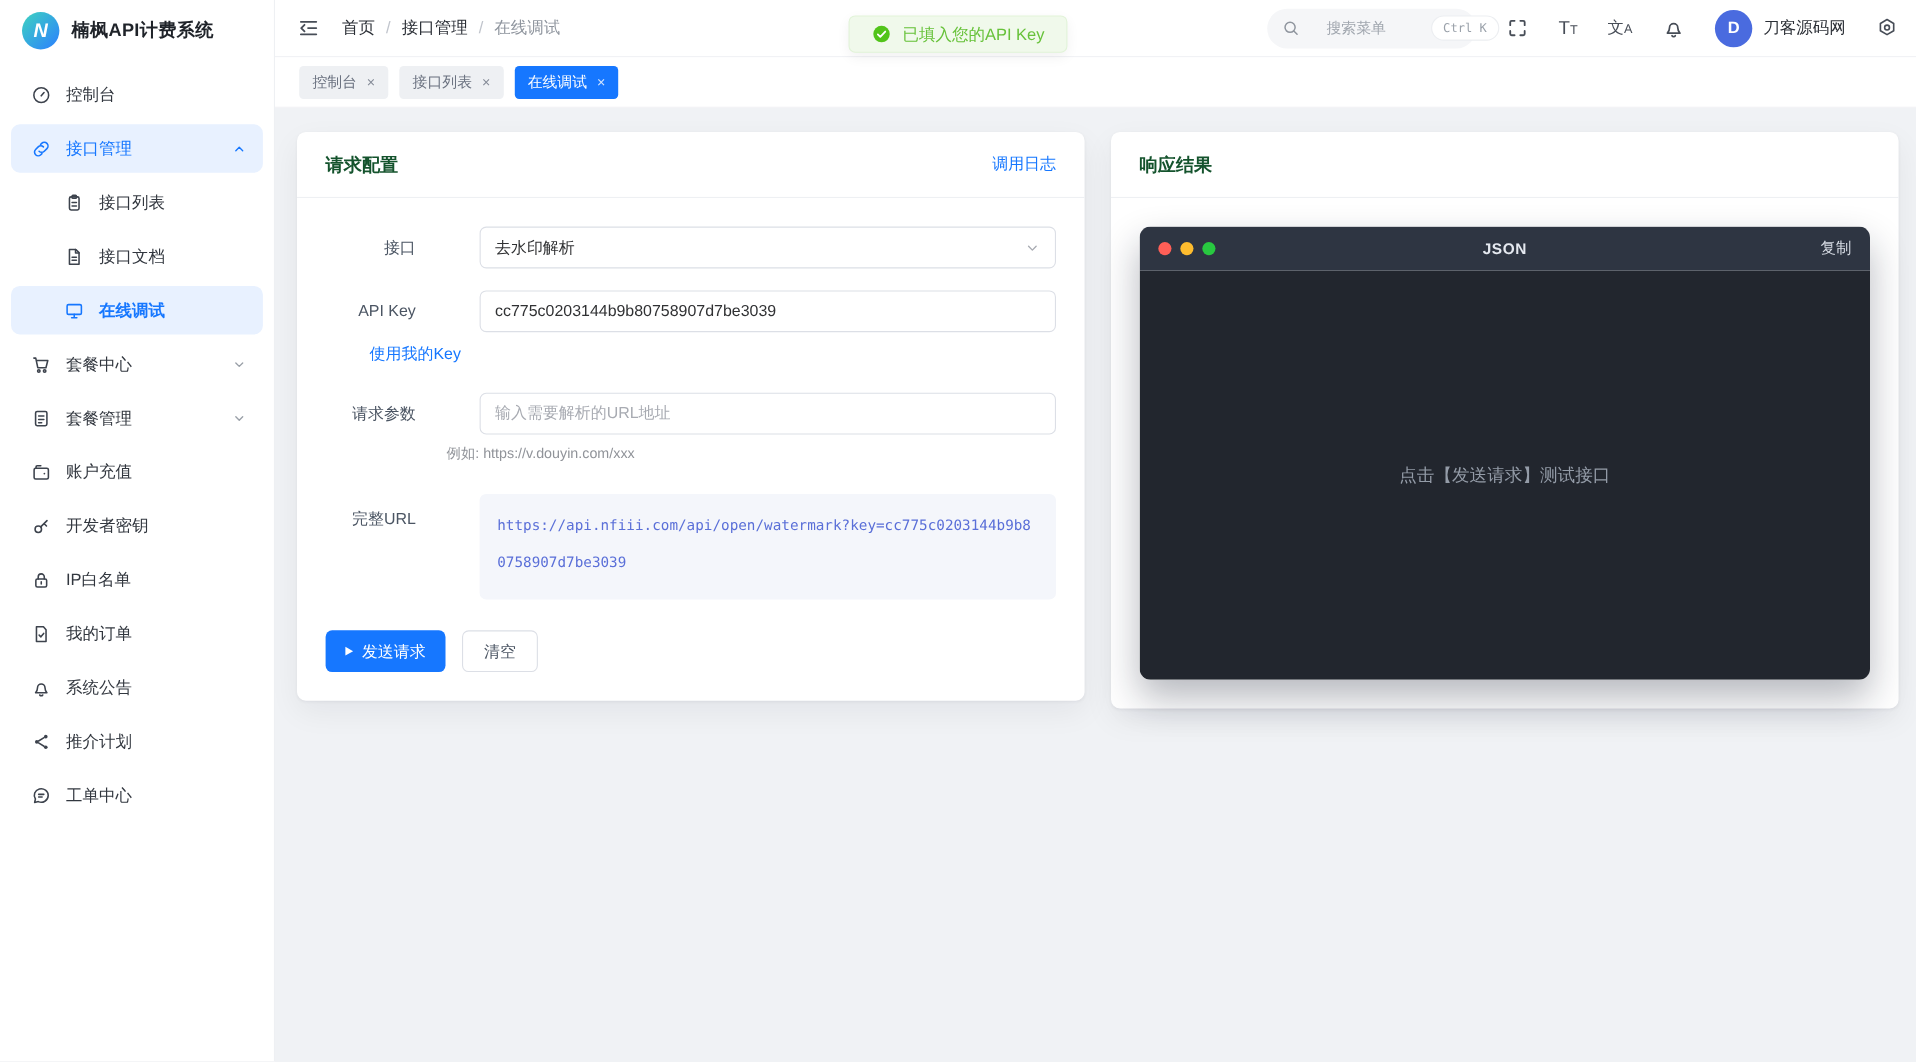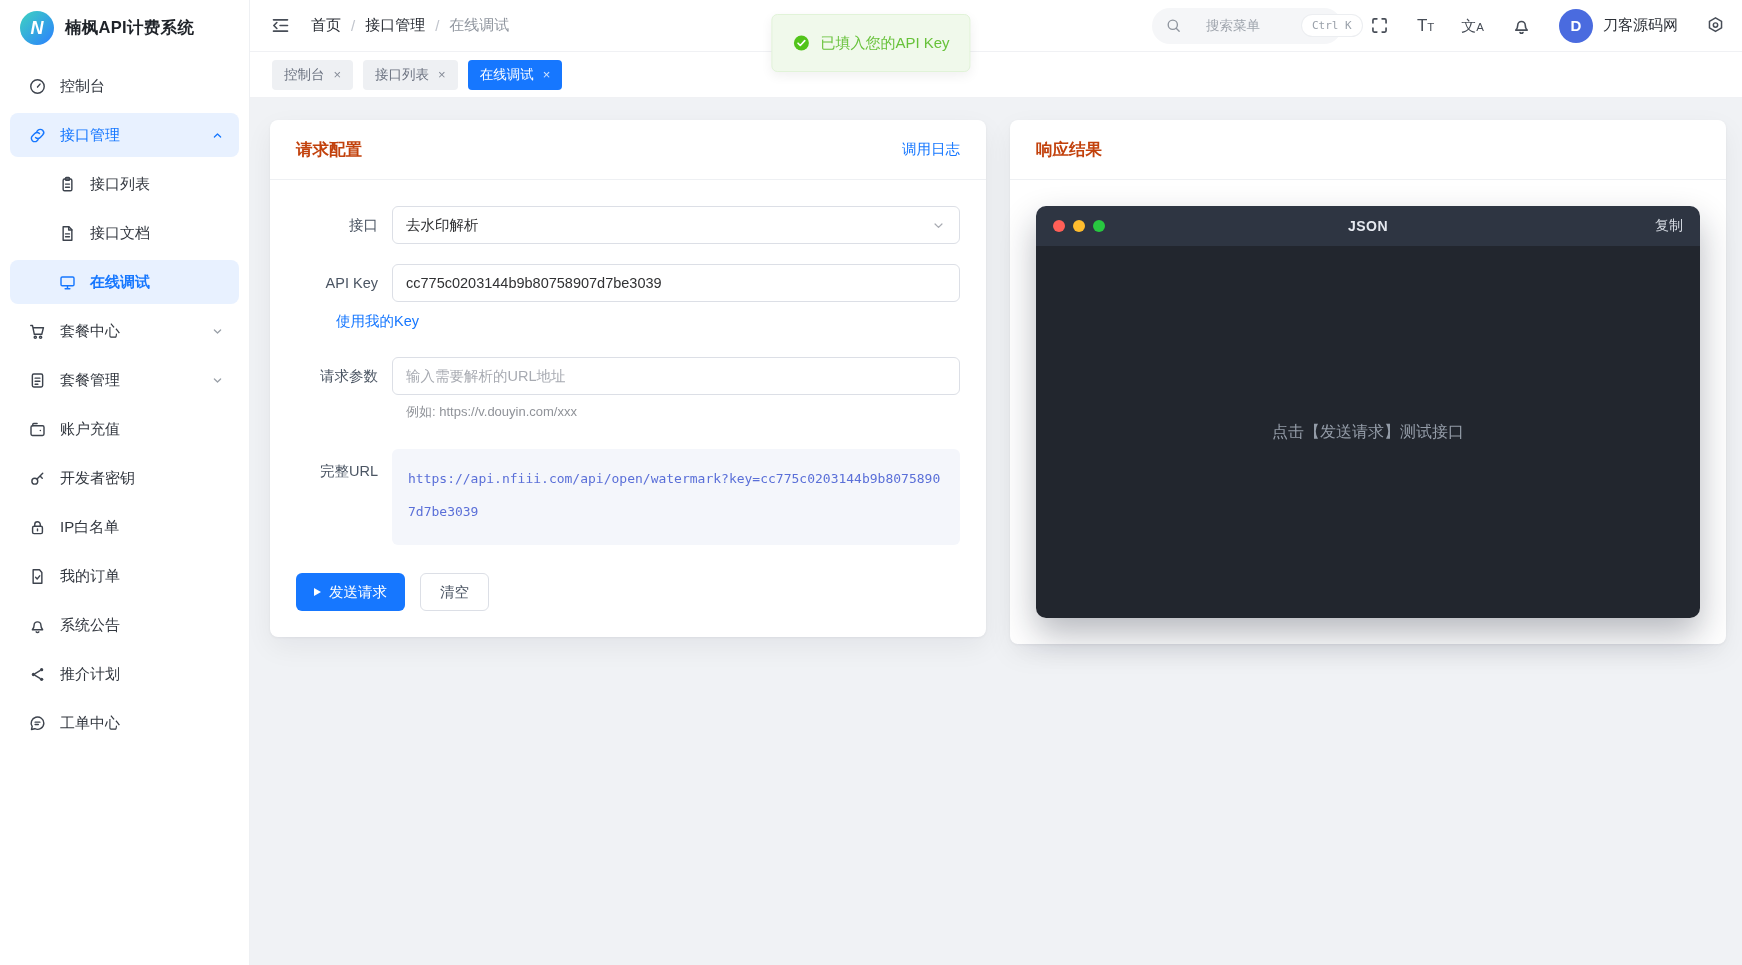--- a/index.html
+++ b/index.html
@@ -59,26 +59,26 @@
     background:#eef0f3; color:#6b7280; font-size:13.5px; cursor:pointer; }
   .tab .x { font-size:13px; line-height:1; opacity:.8; cursor:pointer; }
   .tab.active { background:#1677ff; color:#fff; }
 
   
   .content { flex:1; display:flex; gap:24px; padding:22px 16px 0 20px; align-items:flex-start; overflow:hidden; }
   .panel { background:#fff; border-radius:8px; flex:1; min-width:0;
     box-shadow:0 1px 3px rgba(17,24,39,.05), 0 10px 28px rgba(17,24,39,.06); }
   .panel-header { height:60px; display:flex; align-items:center; justify-content:space-between;
     padding:0 26px; border-bottom:1px solid #eef0f3; }
-  .panel-title { font-size:16.5px; font-weight:600; color:#c2410c; }
+  .panel-title { font-size:16.5px; font-weight:600; color:#14532d; }
   .blue-link { color:#1677ff; font-size:14.5px; cursor:pointer; text-decoration:none; }
   .panel-body { padding:26px; }
 
   
-  .form-row { display:flex; align-items:center; }
+  .form-row { display:flex; align-items:center;gap:44px; }
   .form-row.top { align-items:flex-start; }
   .form-label { width:96px; text-align:right; padding-right:14px; font-size:14.5px; color:#4b5563; flex-shrink:0; }
   .form-row.top .form-label { padding-top:13px; }
   .control { flex:1; min-width:0; }
   .select, .text-input { width:100%; height:38px; border:1px solid #dcdfe6; border-radius:6px;
     display:flex; align-items:center; padding:0 13px; font-size:14.5px; color:#303133; background:#fff; }
   .select { justify-content:space-between; cursor:pointer; }
   .select svg { width:15px; height:15px; color:#a8abb2; }
   input.text-input { outline:none; font-family:inherit; }
   input.text-input::placeholder { color:#a8abb2; }
@@ -102,21 +102,21 @@
   .dot { width:12px; height:12px; border-radius:50%; }
   .dot.red { background:#ff5f57; } .dot.yellow { background:#febc2e; } .dot.green { background:#28c840; }
   .term-title { position:absolute; left:50%; transform:translateX(-50%); color:#e5e9f0; font-size:14px;
     font-weight:600; letter-spacing:.5px; }
   .term-copy { margin-left:auto; color:#d7dce4; font-size:14px; cursor:pointer; }
   .term-body { height:372px; background:#22262e; display:flex; align-items:center; justify-content:center; }
   .term-placeholder { color:#949ca8; font-size:16px; }
 
   
   .toast { position:absolute; top:14px; left:50%; transform:translateX(-50%); z-index:50;
-    background:#f0f9eb; border:1px solid #e1f3d8; border-radius:6px; height:58px; padding:0 20px;
+    background:#f0f9eb; border:1px solid #e1f3d8; border-radius:6px; height:34px; padding:0 20px;
     display:flex; align-items:center; gap:10px; color:#67c23a; font-size:15px;
     box-shadow:0 4px 12px rgba(0,0,0,.06); white-space:nowrap; }
   .toast svg { width:18px; height:18px; flex-shrink:0; }
 </style>
 </head>
 <body>
 
 <div class="app">
 
   <aside class="sidebar">

